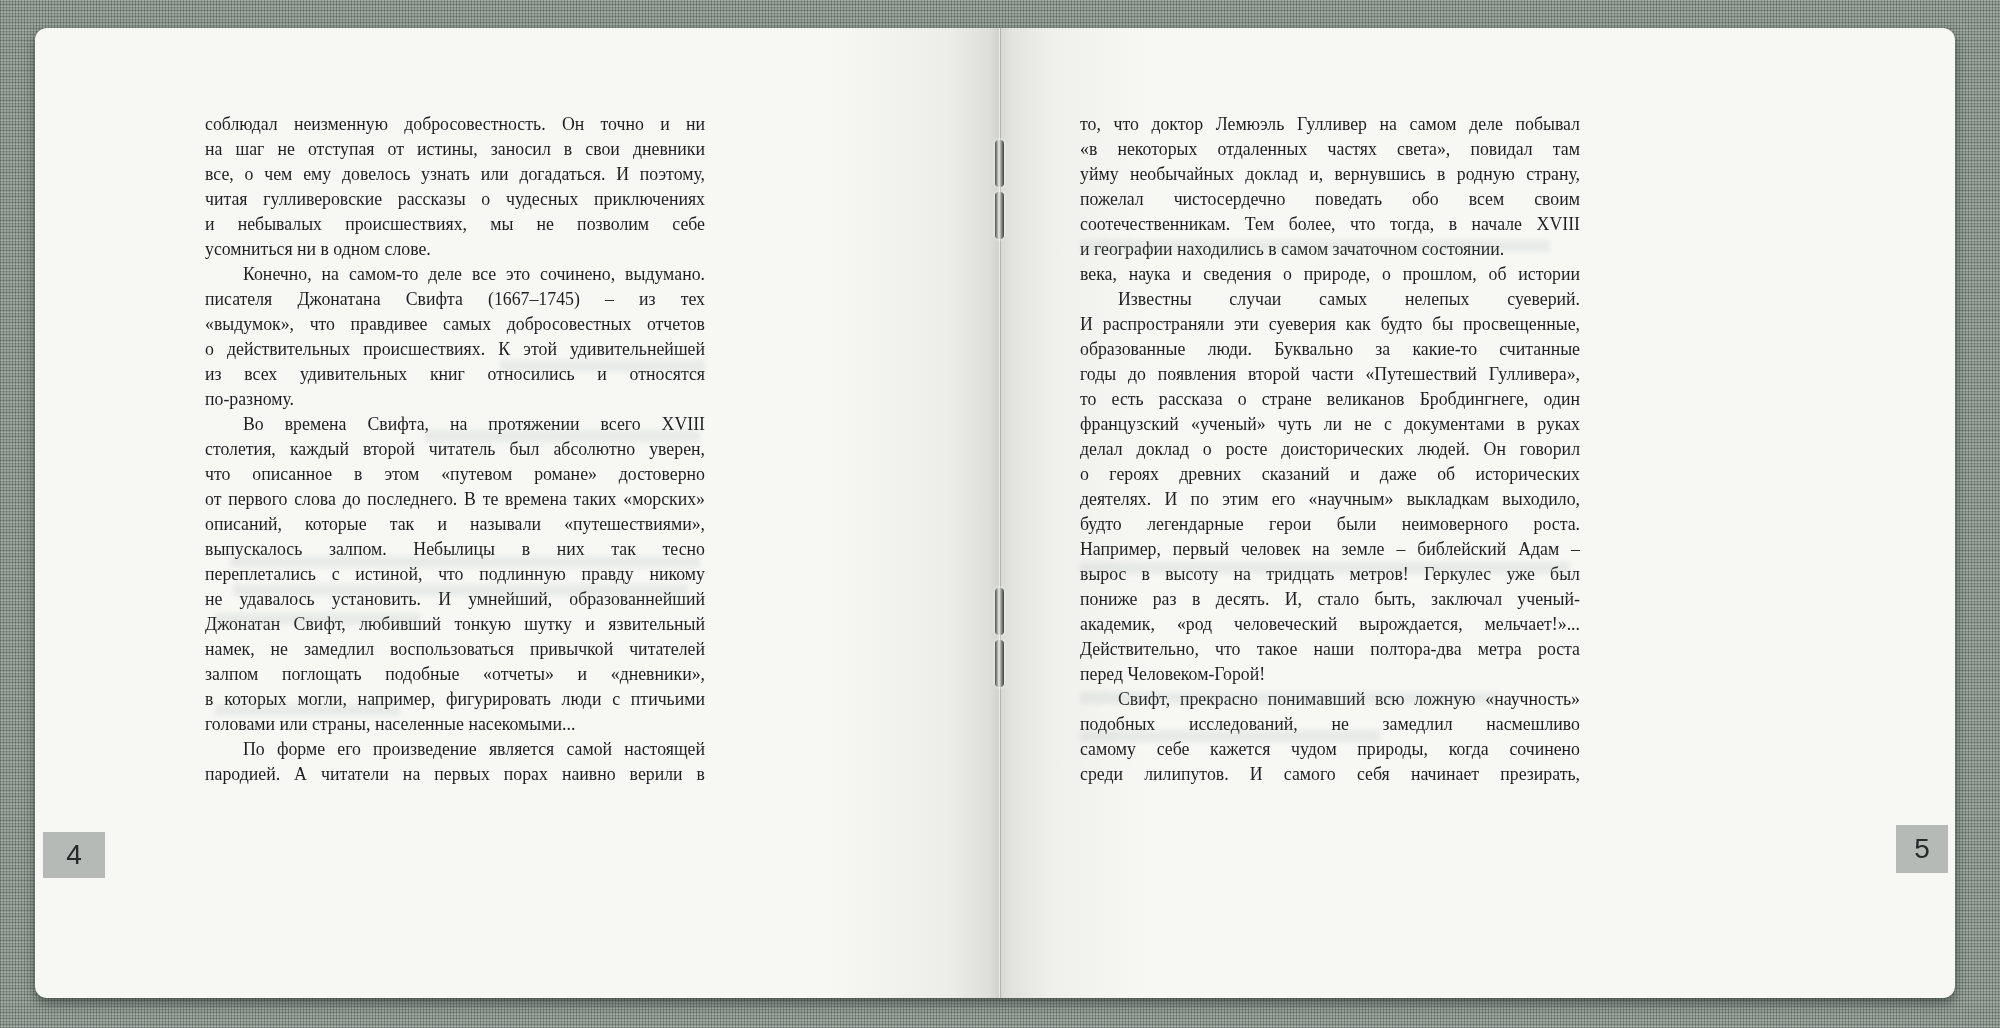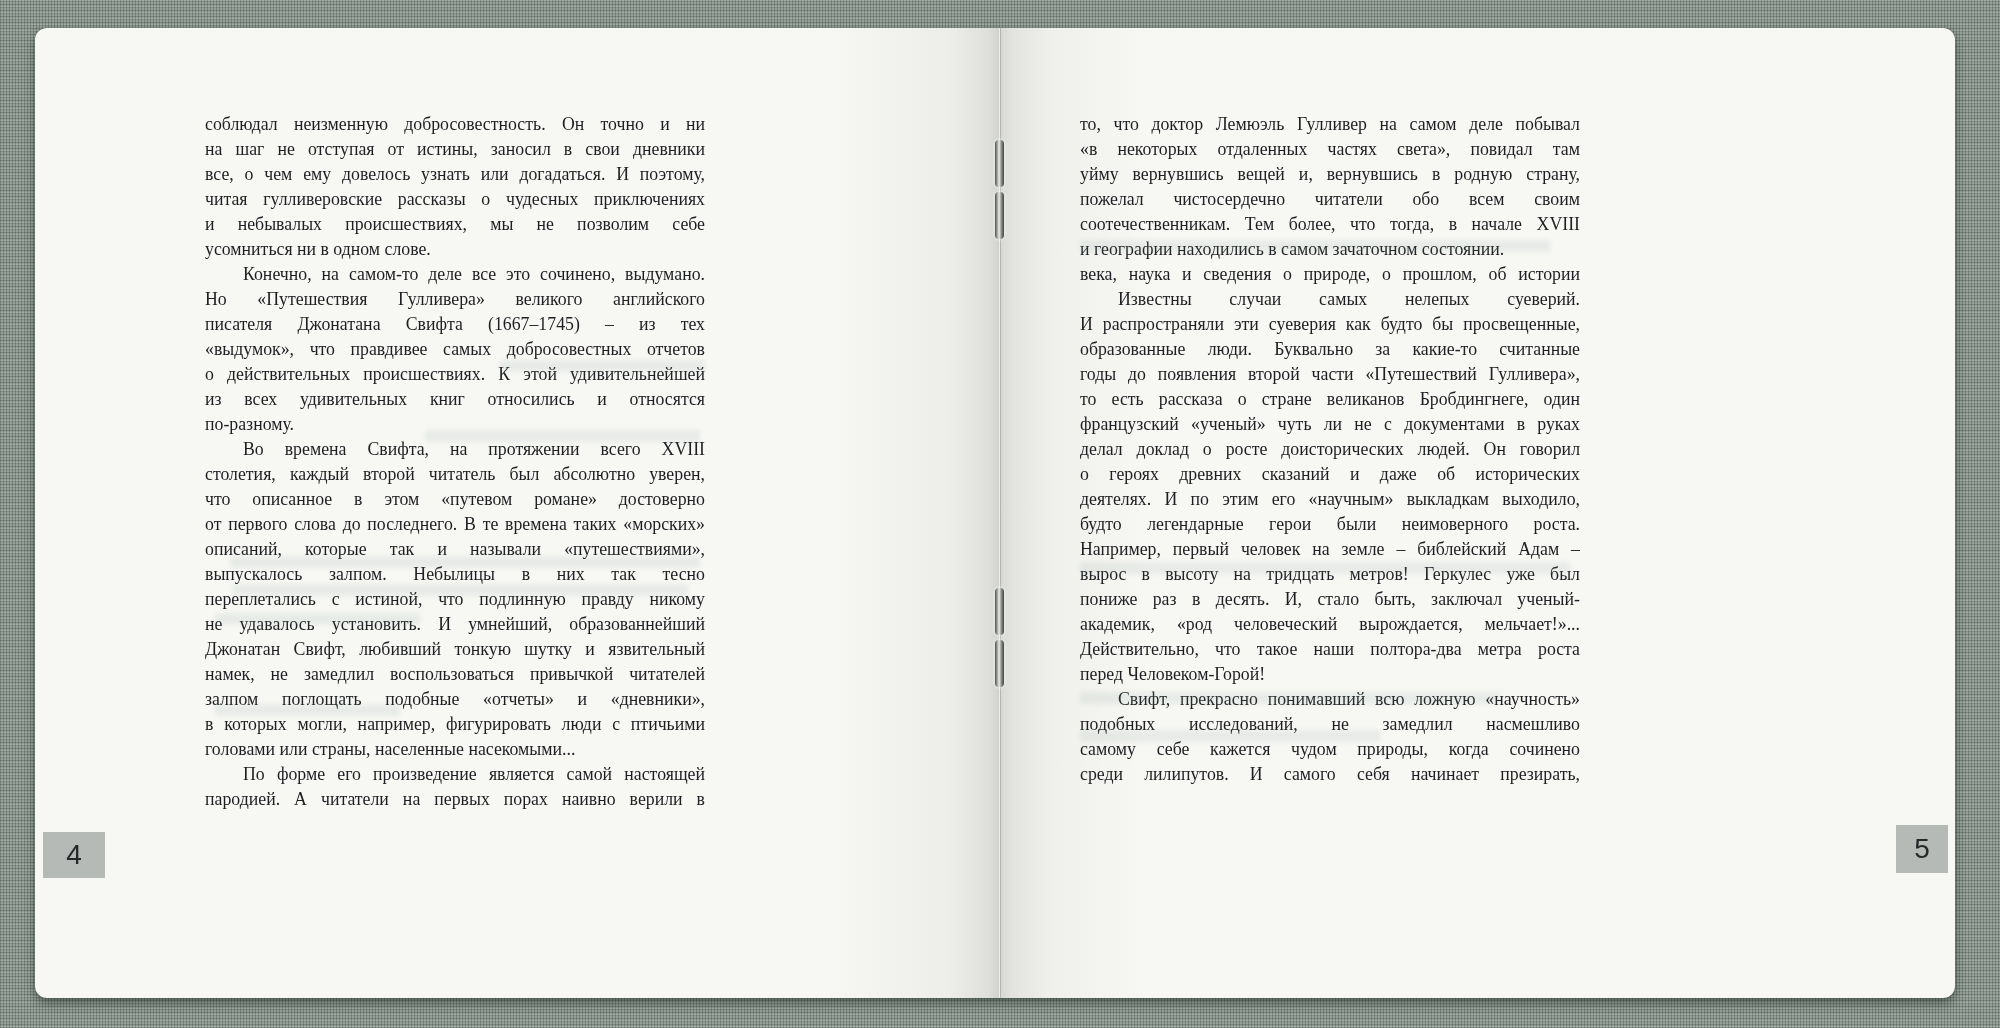--- a/index.html
+++ b/index.html
@@ -73,21 +73,20 @@
 
   <div class="page left">
     <div class="text-block">
         <div class="line">соблюдал неизменную добросовестность. Он точно и ни</div>
         <div class="line">на шаг не отступая от истины, заносил в свои дневники</div>
         <div class="line">все, о чем ему довелось узнать или догадаться. И поэтому,</div>
         <div class="line">читая гулливеровские рассказы о чудесных приключениях</div>
         <div class="line">и небывалых происшествиях, мы не позволим себе</div>
         <div class="line last">усомниться ни в одном слове.</div>
         <div class="line first">Конечно, на самом-то деле все это сочинено, выдумано.</div>
-        <div class="line">Но «Путешествия Гулливера» великого английского</div>
         <div class="line">писателя Джонатана Свифта (1667–1745) – из тех</div>
         <div class="line">«выдумок», что правдивее самых добросовестных отчетов</div>
         <div class="line">о действительных происшествиях. К этой удивительнейшей</div>
         <div class="line">из всех удивительных книг относились и относятся</div>
         <div class="line last">по-разному.</div>
         <div class="line first">Во времена Свифта, на протяжении всего XVIII</div>
         <div class="line">столетия, каждый второй читатель был абсолютно уверен,</div>
         <div class="line">что описанное в этом «путевом романе» достоверно</div>
         <div class="line">от первого слова до последнего. В те времена таких «морских»</div>
         <div class="line">описаний, которые так и называли «путешествиями»,</div>
@@ -110,22 +109,22 @@
     <div class="ghost" style="left:195px;top:528px;width:470px;"></div>
     <div class="ghost" style="left:198px;top:556px;width:455px;"></div>
     <div class="ghost" style="left:180px;top:585px;width:205px;"></div>
     <div class="ghost" style="left:180px;top:676px;width:185px;"></div>
   </div>
 
   <div class="page right">
     <div class="text-block">
         <div class="line">то, что доктор Лемюэль Гулливер на самом деле побывал</div>
         <div class="line">«в некоторых отдаленных частях света», повидал там</div>
-        <div class="line">уйму вернувшись вещей и, вернувшись в родную страну,</div>
-        <div class="line">пожелал чистосердечно читатели обо всем своим</div>
+        <div class="line">уйму необычайных доклад и, вернувшись в родную страну,</div>
+        <div class="line">пожелал чистосердечно поведать обо всем своим</div>
         <div class="line">соотечественникам. Тем более, что тогда, в начале XVIII</div>
         <div class="line last">и географии находились в самом зачаточном состоянии.</div>
         <div class="line">века, наука и сведения о природе, о прошлом, об истории</div>
         <div class="line first">Известны случаи самых нелепых суеверий.</div>
         <div class="line">И распространяли эти суеверия как будто бы просвещенные,</div>
         <div class="line">образованные люди. Буквально за какие-то считанные</div>
         <div class="line">годы до появления второй части «Путешествий Гулливера»,</div>
         <div class="line">то есть рассказа о стране великанов Бробдингнеге, один</div>
         <div class="line">французский «ученый» чуть ли не с документами в руках</div>
         <div class="line">делал доклад о росте доисторических людей. Он говорил</div>

